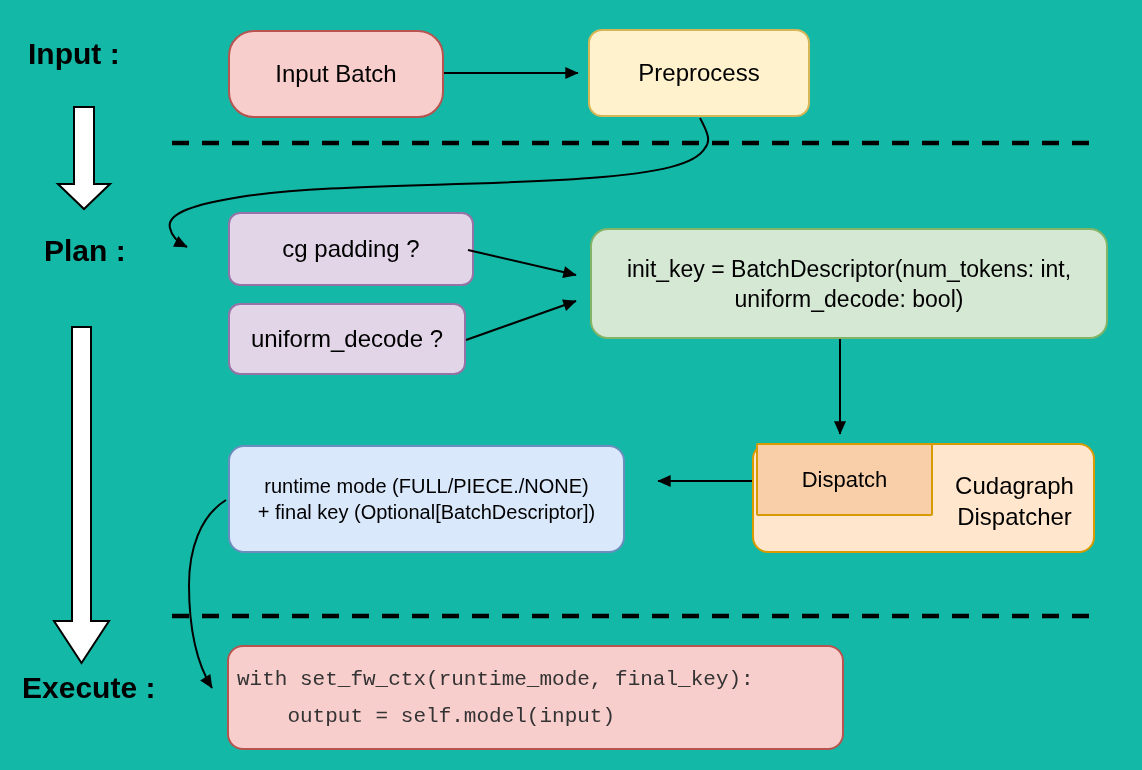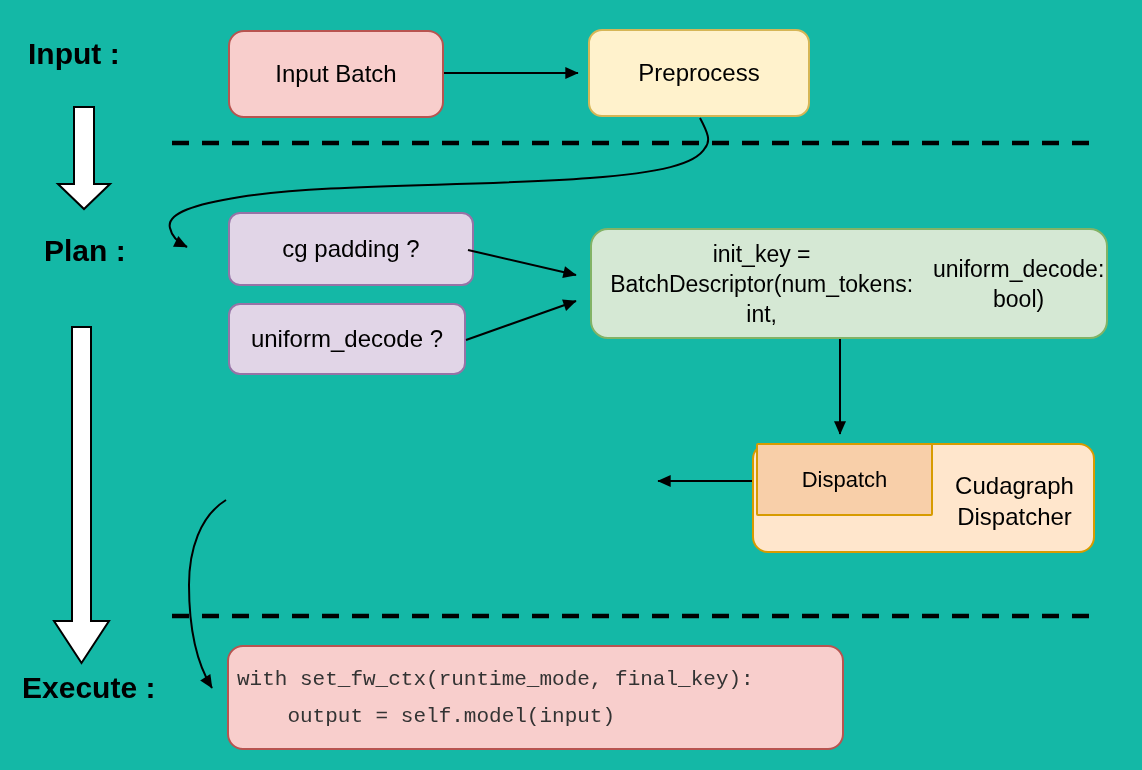--- a/index.html
+++ b/index.html
@@ -6,24 +6,24 @@
   .canvas{
     position:relative;width:1142px;height:770px;background:#14b8a6;overflow:hidden;
     font-family:"Liberation Sans", sans-serif;color:#000;
   }
   .overlay{position:absolute;left:0;top:0;width:1142px;height:770px;pointer-events:none;z-index:5;}
   .node{
     position:absolute;display:flex;align-items:center;justify-content:center;
     text-align:center;box-sizing:border-box;z-index:2;
   }
   .section-label{position:absolute;font-weight:bold;font-size:30px;line-height:34px;z-index:2;white-space:nowrap;}
-  .node-red   {background:#f8cecc;border:2px solid #b85450;border-radius:16px;font-size:24px;}
+  .node-red   {background:#f8cecc;border:2px solid #b85450;border-radius:26px;font-size:24px;}
   .node-yellow{background:#fff2cc;border:2px solid #d6b656;border-radius:14px;font-size:24px;}
   .node-purple{background:#e1d5e7;border:2px solid #9673a6;border-radius:12px;font-size:24px;}
-  .node-green {background:#d5e8d4;border:2px solid #82b366;border-radius:18px;font-size:23px;line-height:30px;flex-direction:row;}
+  .node-green {background:#d5e8d4;border:2px solid #82b366;border-radius:18px;font-size:23px;line-height:30px;flex-direction:column;}
   .node-orange-outer{background:#ffe6cc;border:2px solid #d79b00;border-radius:16px;}
   .node-orange-inner{background:#f8cfa9;border:2px solid #d79b00;border-radius:2px;font-size:22px;}
   .cudagraph-label{position:absolute;z-index:3;font-size:24px;line-height:31px;text-align:center;}
   .node-blue  {background:#dae8fc;border:2px solid #6c8ebf;border-radius:16px;font-size:20px;line-height:26px;flex-direction:column;}
   .node-code{
     background:#f8cecc;border:2px solid #b85450;border-radius:16px;
     font-family:"Liberation Mono", monospace;font-size:21px;line-height:29px;color:#333;
     flex-direction:column;align-items:flex-start;justify-content:center;text-align:left;
     padding-left:8px;
     gap:8px;
@@ -90,19 +90,23 @@
     <div>init_key = BatchDescriptor(num_tokens: int,</div>
     <div>uniform_decode: bool)</div>
   </div>
 
   <div class="node node-orange-outer" style="left:752px;top:443px;width:343px;height:110px;"></div>
   <div class="node node-orange-inner" style="left:756px;top:443px;width:177px;height:73px;z-index:3;">
     <span>Dispatch</span>
   </div>
   <div class="cudagraph-label" style="left:934px;top:470px;width:161px;">Cudagraph Dispatcher</div>
 
+  <div class="node node-blue" style="left:228px;top:445px;width:397px;height:108px;">
+    <div>runtime mode (FULL/PIECE./NONE)</div>
+    <div>+ final key (Optional[BatchDescriptor])</div>
+  </div>
 
   <div class="node node-code" style="left:227px;top:645px;width:617px;height:105px;">
     <div class="code-line">with set_fw_ctx(runtime_mode, final_key):</div>
     <div class="code-line">    output = self.model(input)</div>
   </div>
 
 </div>
 
 </body></html>

